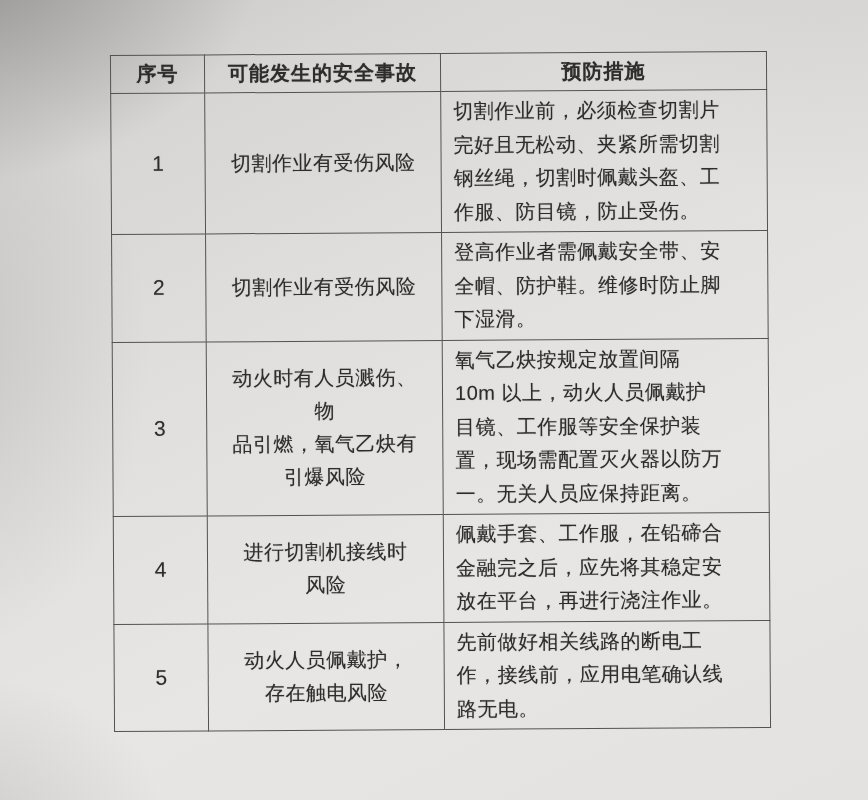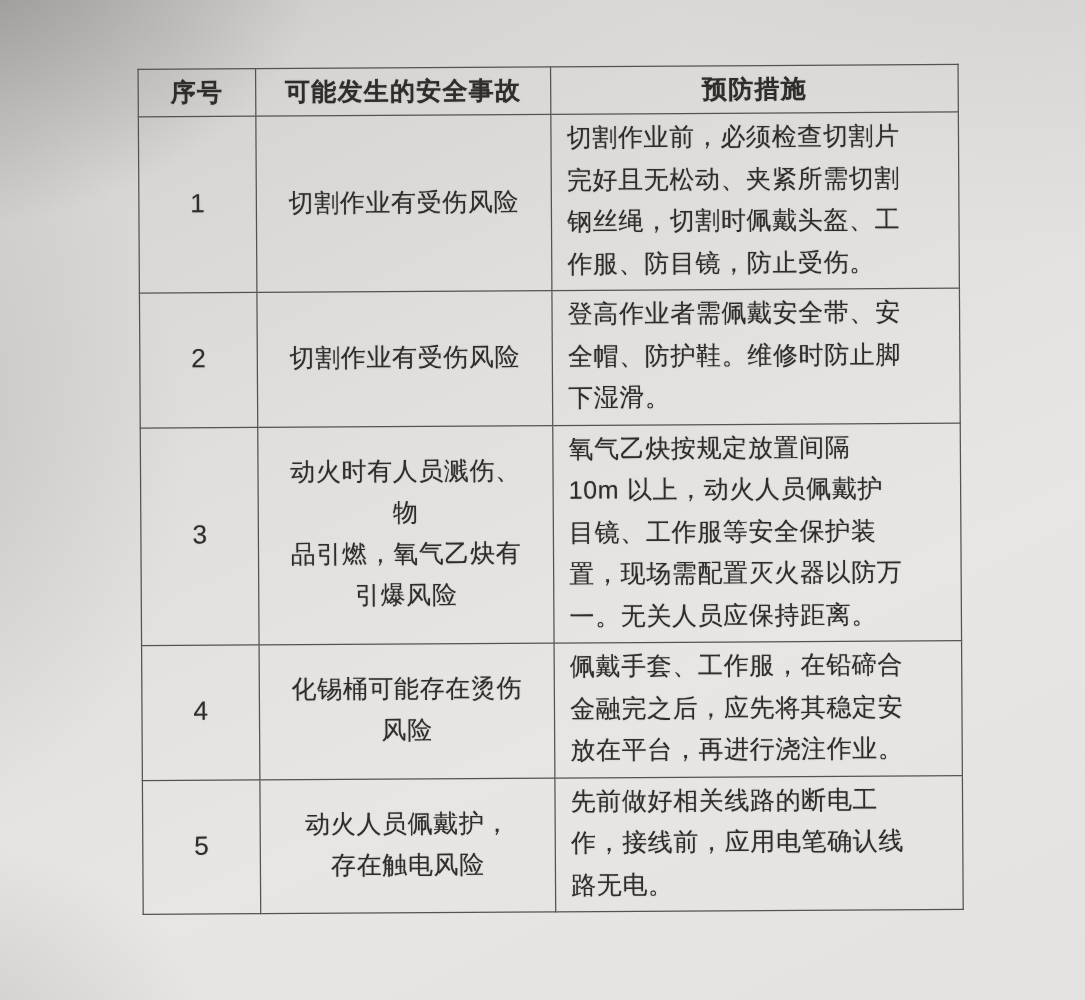--- a/index.html
+++ b/index.html
@@ -112,21 +112,21 @@
 品引燃，氧气乙炔有
 引爆风险</td>
         <td class="cell-measures">氧气乙炔按规定放置间隔
 10m 以上，动火人员佩戴护
 目镜、工作服等安全保护装
 置，现场需配置灭火器以防万
 一。无关人员应保持距离。</td>
       </tr>
       <tr>
         <td class="cell-no">4</td>
-        <td class="cell-accident">化锡桶可能存在烫伤
+        <td class="cell-accident">进行切割机接线时
 风险</td>
         <td class="cell-measures">佩戴手套、工作服，在铅碲合
 金融完之后，应先将其稳定安
 放在平台，再进行浇注作业。</td>
       </tr>
       <tr>
         <td class="cell-no">5</td>
         <td class="cell-accident">动火人员佩戴护，
 存在触电风险</td>
         <td class="cell-measures">先前做好相关线路的断电工

